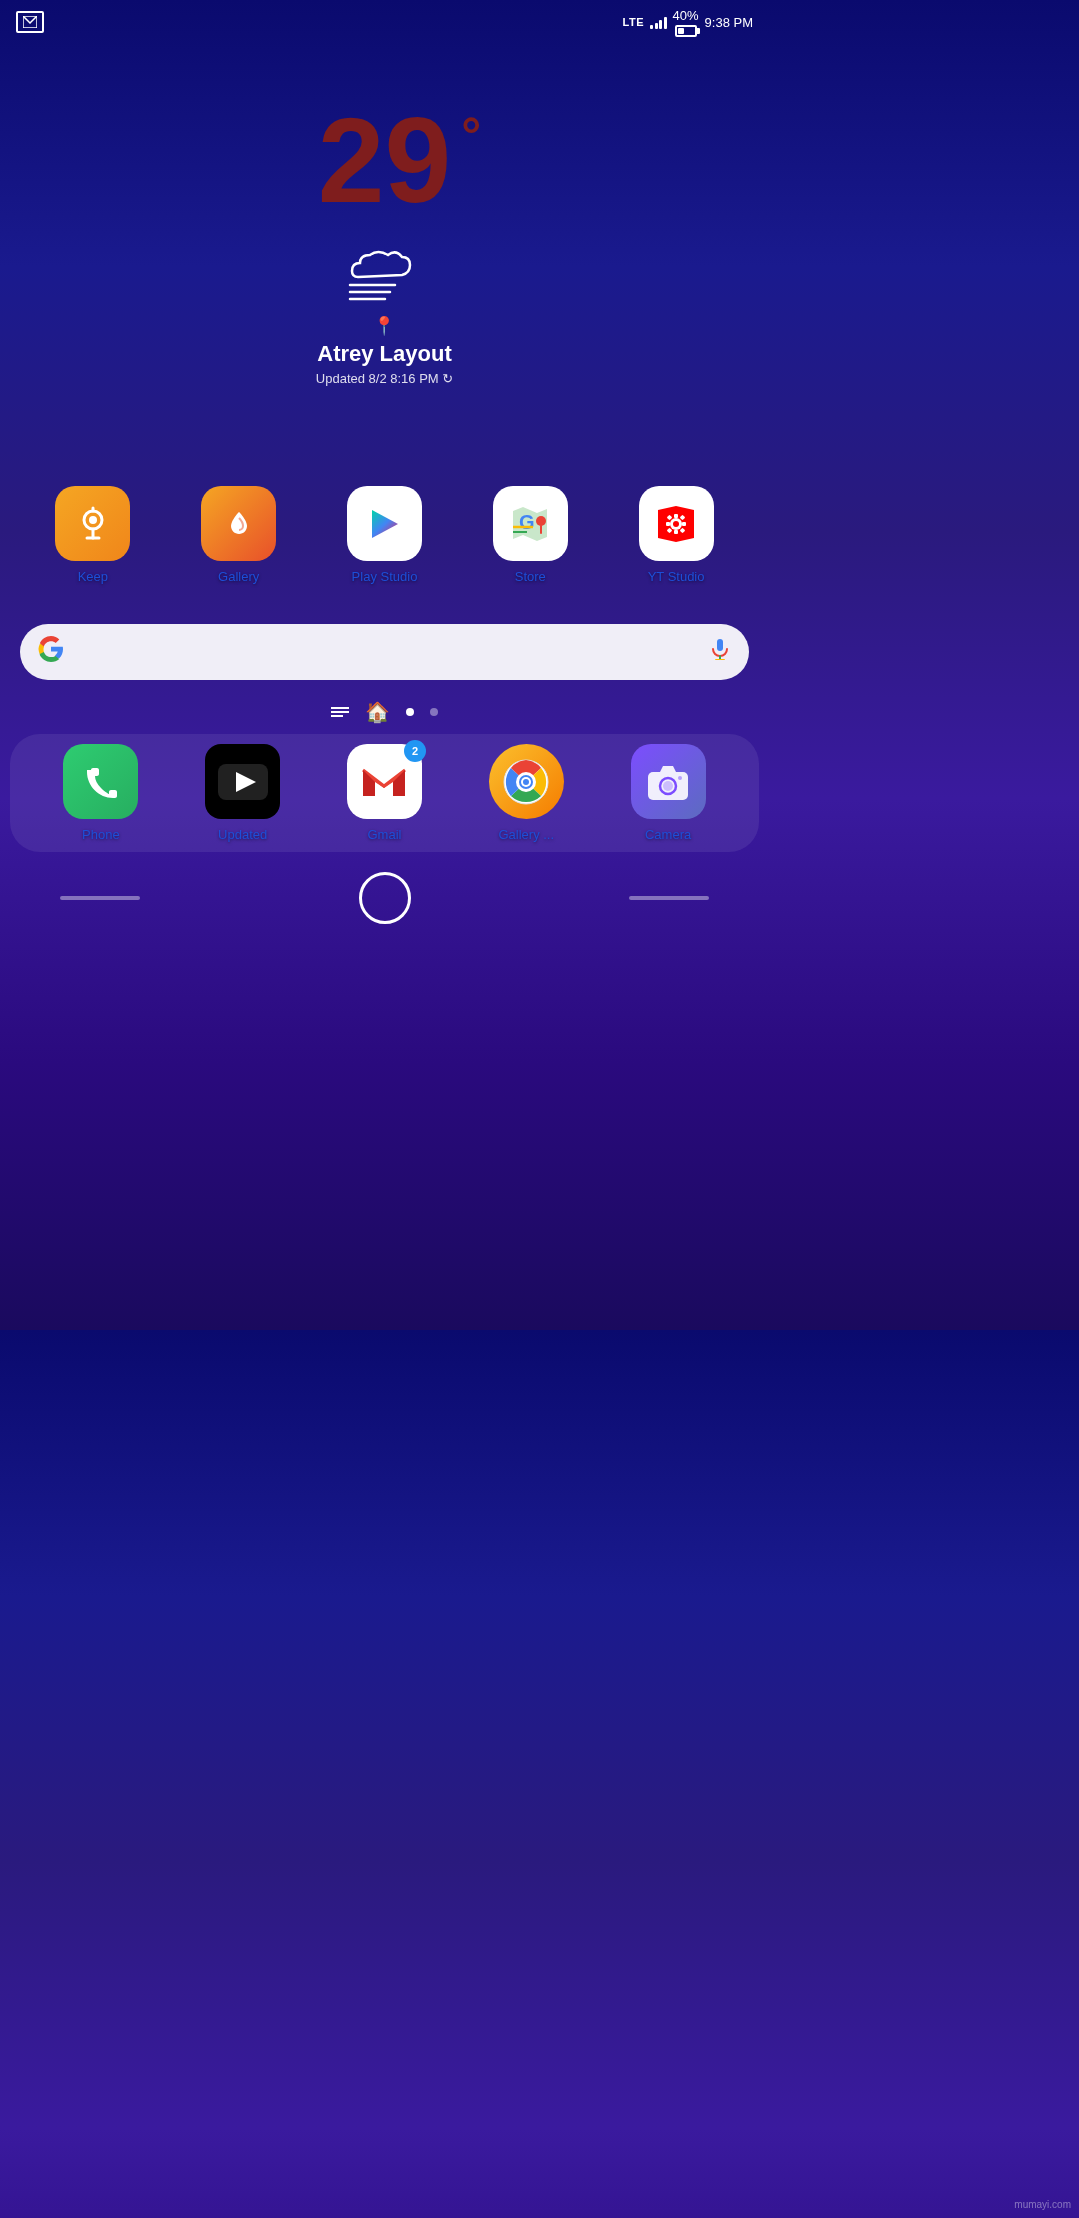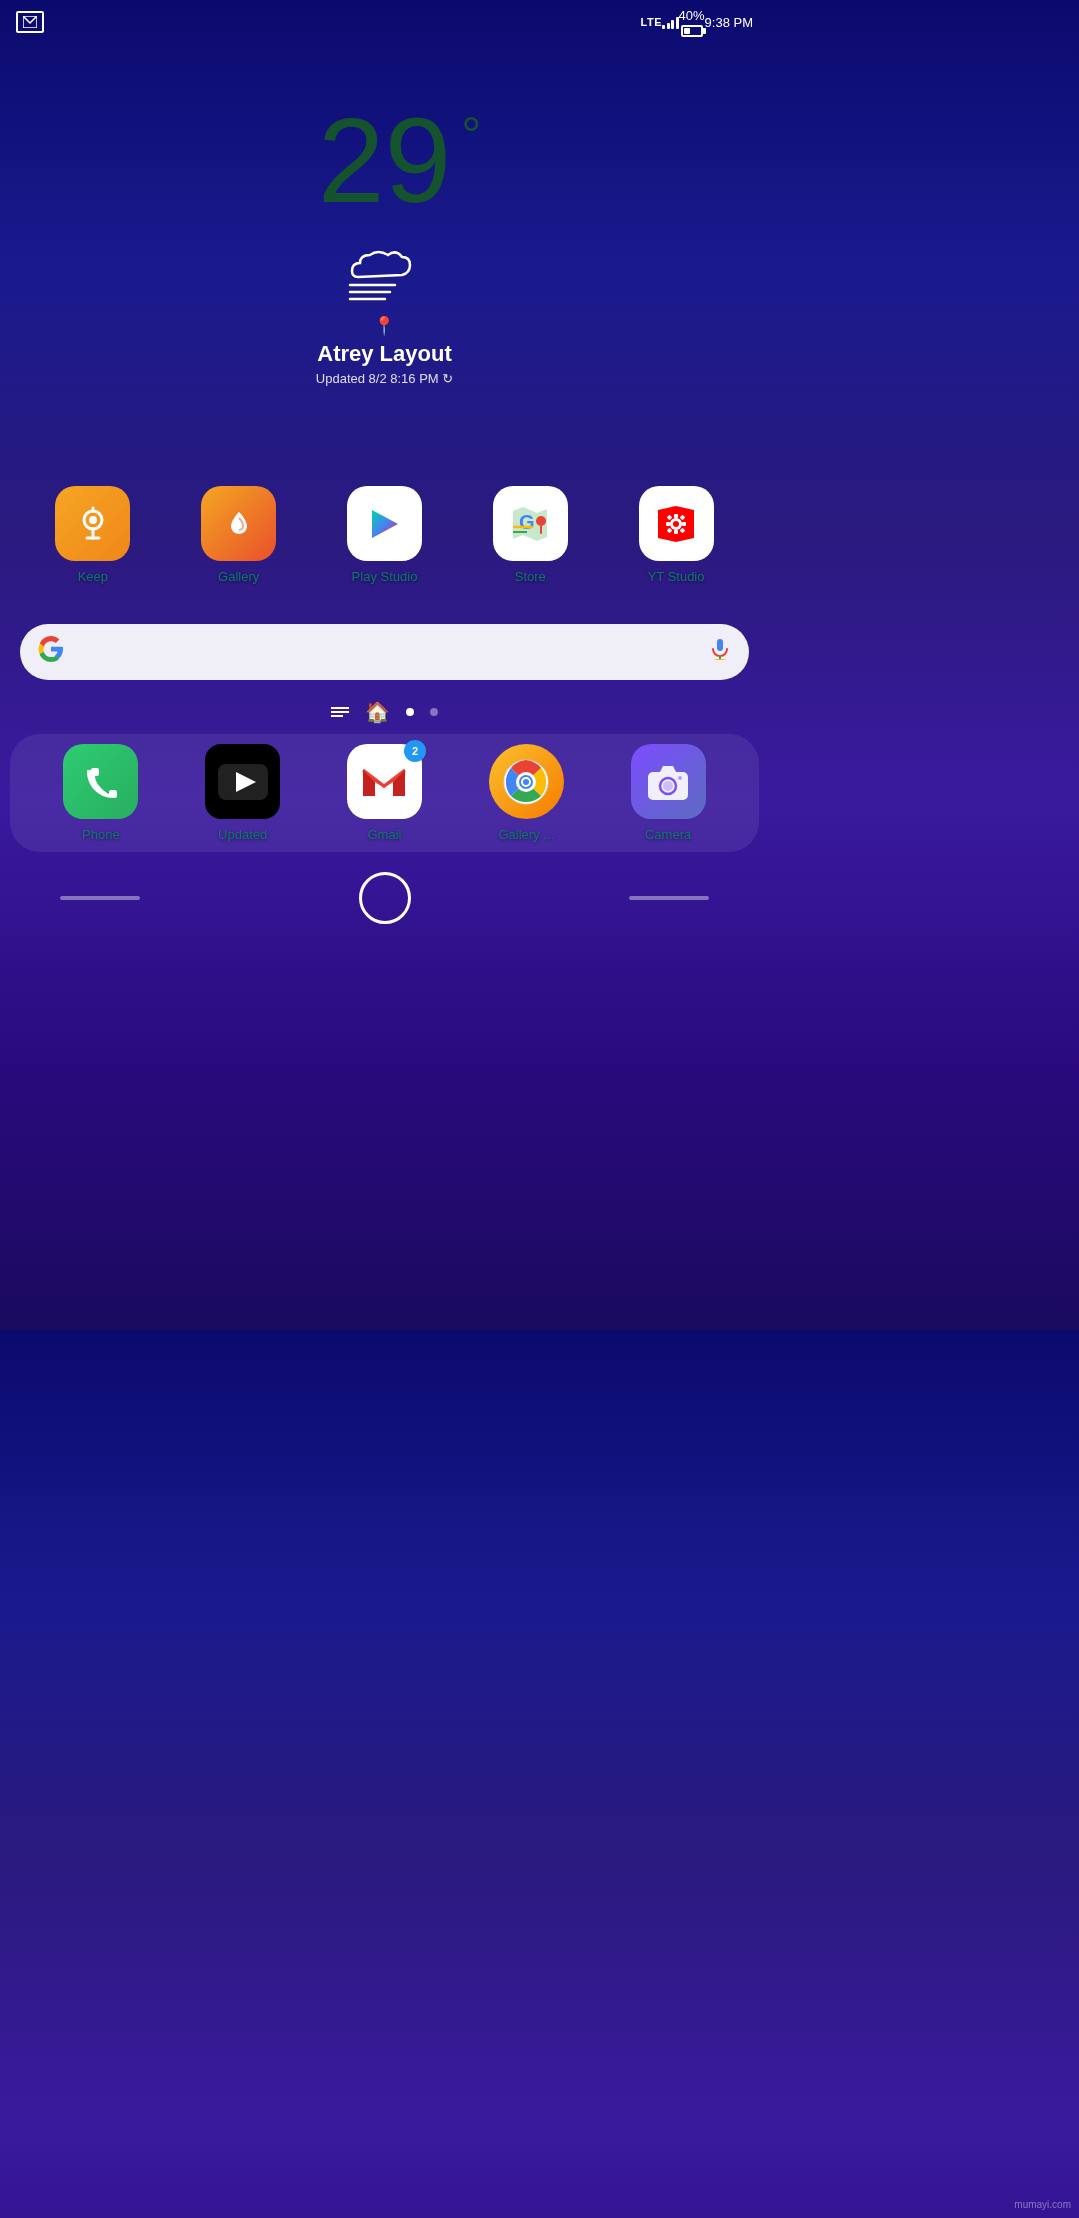--- a/index.html
+++ b/index.html
@@ -25,20 +25,21 @@
     }
 
     .status-left {
       display: flex;
       align-items: center;
     }
 
     .status-right {
       display: flex;
       align-items: center;
+      gap: 6px;
       font-size: 13px;
       font-weight: 500;
       justify-content: flex-end;
     }
 
     .notification-icon {
       width: 28px;
       height: 22px;
       border: 2px solid white;
       border-radius: 2px;
@@ -51,23 +52,23 @@
     
     .weather-section {
       display: flex;
       flex-direction: column;
       align-items: center;
       padding-top: 60px;
     }
 
     .temperature {
       font-size: 120px;
-      font-weight: 400;
+      font-weight: 700;
       line-height: 1;
-      color: #14532d;
+      color: #7f1d1d;
       position: relative;
     }
 
     .degree-symbol {
       font-size: 50px;
       position: absolute;
       top: 10px;
       right: -30px;
     }
 
@@ -118,21 +119,21 @@
       border-radius: 20px;
       display: flex;
       align-items: center;
       justify-content: center;
       font-size: 34px;
       position: relative;
     }
 
     .app-label {
       font-size: 13px;
-      color: #0f766e;
+      color: #1d4ed8;
       text-align: center;
       text-shadow: 0 1px 3px rgba(0,0,0,0.5);
     }
 
     
     .icon-keep { background: linear-gradient(135deg, #f5a623, #f0861a); }
     
     .icon-gallery { background: linear-gradient(135deg, #f5a623, #e8502a); }
     
     .icon-playstore { background: white; }

